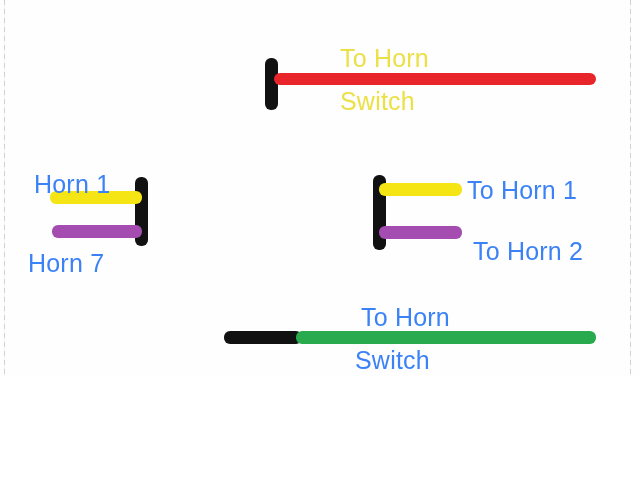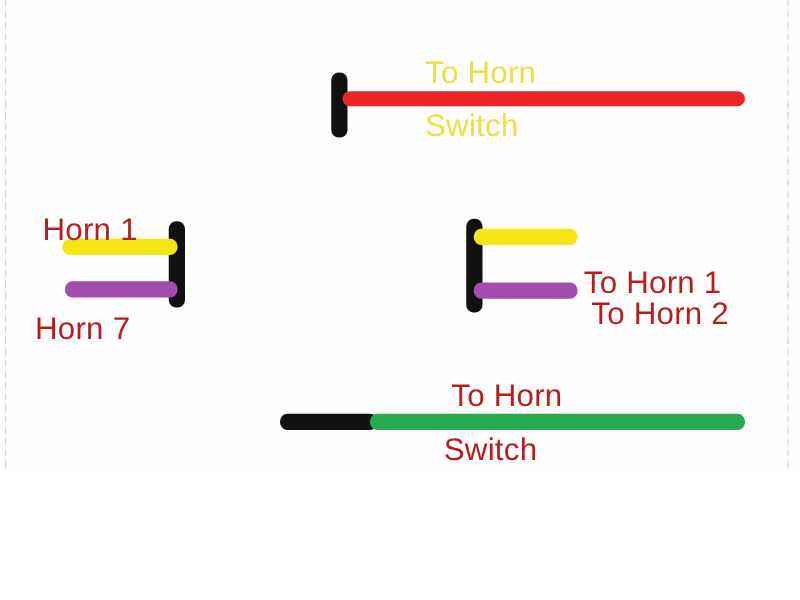--- a/index.html
+++ b/index.html
@@ -40,21 +40,21 @@
   }
   .terminal-bar {
     position: absolute;
     background: #111111;
     border-radius: 6px;
   }
 
   .label {
     position: absolute;
     white-space: nowrap;
-    color: #b91c1c;
+    color: #3b82f6;
     font-size: 25px;
     line-height: 30px;
     letter-spacing: 0.2px;
   }
   .label-yellow { color: #ece047; }
 </style>
 </head>
 <body>
 
 <div id="canvas">
@@ -84,21 +84,21 @@
     <div class="label" style="left:28px; top:248px;">Horn 7</div>
   </div>
 
   <div>
     <div class="terminal-bar" style="left:373px; top:175px; width:13px; height:75px;"></div>
 
     <div class="wire" style="left:379px; top:183px; width:83px; height:13px; background:#f5e515;"></div>
 
     <div class="wire" style="left:379px; top:226px; width:83px; height:13px; background:#a44cb0;"></div>
 
-    <div class="label" style="left:467px; top:175px;margin-top:36px;">To Horn 1</div>
+    <div class="label" style="left:467px; top:175px;">To Horn 1</div>
 
     <div class="label" style="left:473px; top:236px;">To Horn 2</div>
   </div>
 
   <div>
     <div class="terminal-bar" style="left:224px; top:331px; width:78px; height:13px;"></div>
 
     <div class="wire" style="left:296px; top:331px; width:300px; height:13px; background:#2aaa4e;"></div>
 
     <div class="label" style="left:361px; top:302px;">To Horn</div>

